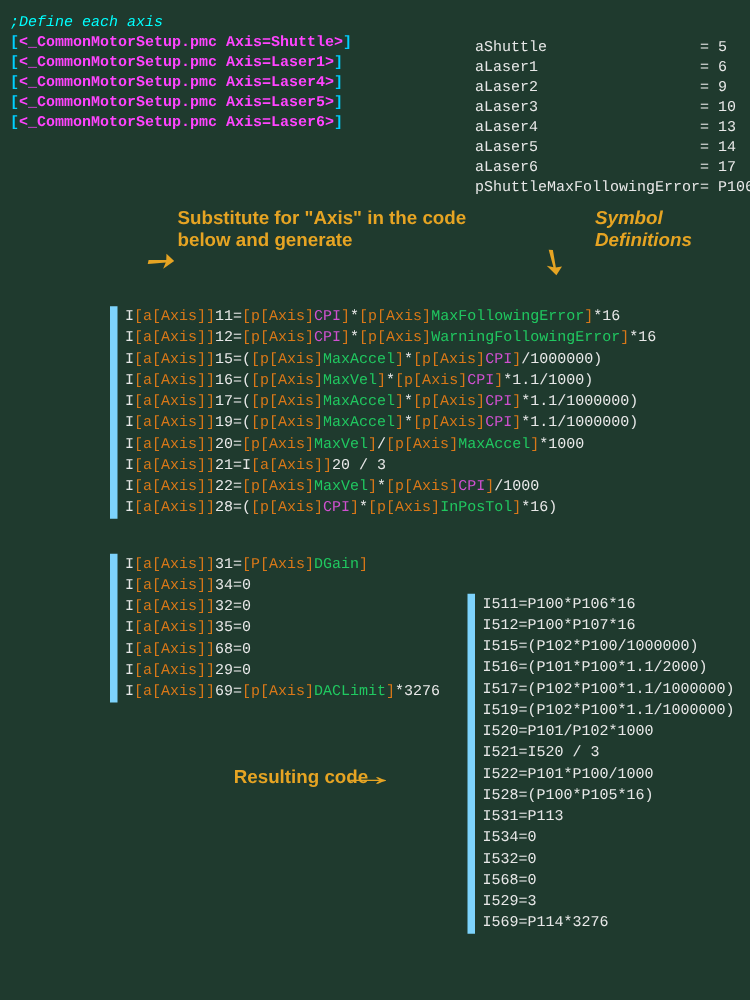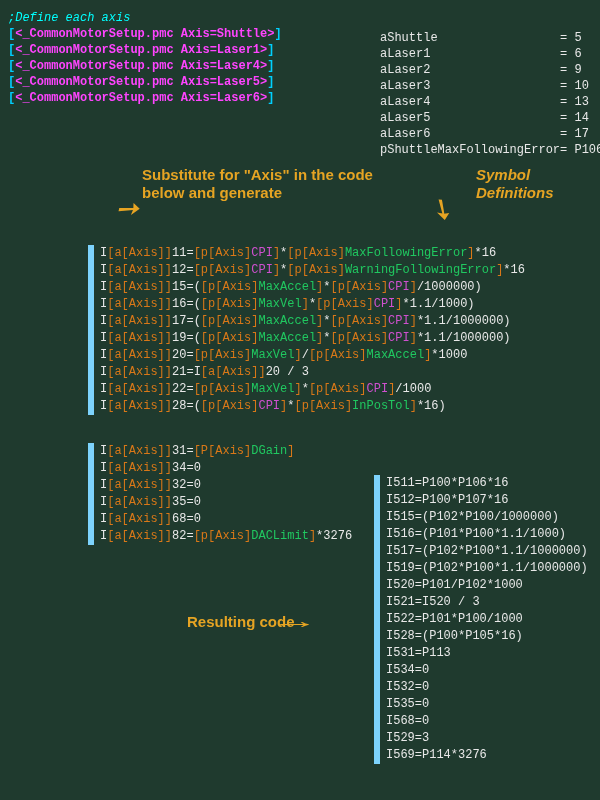--- a/index.html
+++ b/index.html
@@ -111,33 +111,33 @@
     <div><span class="tok-i">I</span><span class="tok-a">[</span><span class="tok-a">a[Axis]</span><span class="tok-a">]</span><span class="tok-i">21=</span><span class="tok-eq">I</span><span class="tok-a">[</span><span class="tok-a">a[Axis]</span><span class="tok-a">]</span><span class="tok-eq">20 / 3</span></div>
     <div><span class="tok-i">I</span><span class="tok-a">[</span><span class="tok-a">a[Axis]</span><span class="tok-a">]</span><span class="tok-i">22=</span><span class="tok-a">[</span><span class="tok-p">p[Axis]</span><span class="tok-max">MaxVel</span><span class="tok-a">]</span><span class="tok-eq">*</span><span class="tok-a">[</span><span class="tok-p">p[Axis]</span><span class="tok-cpi">CPI</span><span class="tok-a">]</span><span class="tok-eq">/1000</span></div>
     <div><span class="tok-i">I</span><span class="tok-a">[</span><span class="tok-a">a[Axis]</span><span class="tok-a">]</span><span class="tok-i">28=</span><span class="tok-eq">(</span><span class="tok-a">[</span><span class="tok-p">p[Axis]</span><span class="tok-cpi">CPI</span><span class="tok-a">]</span><span class="tok-eq">*</span><span class="tok-a">[</span><span class="tok-p">p[Axis]</span><span class="tok-max">InPosTol</span><span class="tok-a">]</span><span class="tok-eq">*16)</span></div>
   </div>
 <div class="code-block block2" id="tblock2">
     <div><span class="tok-i">I</span><span class="tok-a">[</span><span class="tok-a">a[Axis]</span><span class="tok-a">]</span><span class="tok-i">31=</span><span class="tok-a">[</span><span class="tok-p">P[Axis]</span><span class="tok-max">DGain</span><span class="tok-a">]</span></div>
     <div><span class="tok-i">I</span><span class="tok-a">[</span><span class="tok-a">a[Axis]</span><span class="tok-a">]</span><span class="tok-i">34=</span><span class="tok-eq">0</span></div>
     <div><span class="tok-i">I</span><span class="tok-a">[</span><span class="tok-a">a[Axis]</span><span class="tok-a">]</span><span class="tok-i">32=</span><span class="tok-eq">0</span></div>
     <div><span class="tok-i">I</span><span class="tok-a">[</span><span class="tok-a">a[Axis]</span><span class="tok-a">]</span><span class="tok-i">35=</span><span class="tok-eq">0</span></div>
     <div><span class="tok-i">I</span><span class="tok-a">[</span><span class="tok-a">a[Axis]</span><span class="tok-a">]</span><span class="tok-i">68=</span><span class="tok-eq">0</span></div>
-    <div><span class="tok-i">I</span><span class="tok-a">[</span><span class="tok-a">a[Axis]</span><span class="tok-a">]</span><span class="tok-i">82=</span><span class="tok-a">[</span><span class="tok-p">p[Axis]</span><span class="tok-max">DACLimit</span><span class="tok-a">]</span><span class="tok-eq">*3276</span></div>
+    <div><span class="tok-i">I</span><span class="tok-a">[</span><span class="tok-a">a[Axis]</span><span class="tok-a">]</span><span class="tok-i">29=</span><span class="tok-eq">0</span></div>
+    <div><span class="tok-i">I</span><span class="tok-a">[</span><span class="tok-a">a[Axis]</span><span class="tok-a">]</span><span class="tok-i">69=</span><span class="tok-a">[</span><span class="tok-p">p[Axis]</span><span class="tok-max">DACLimit</span><span class="tok-a">]</span><span class="tok-eq">*3276</span></div>
   </div>
 <div class="code-block block3" id="rblock">
     <div>I511=P100*P106*16</div>
     <div>I512=P100*P107*16</div>
     <div>I515=(P102*P100/1000000)</div>
-    <div>I516=(P101*P100*1.1/1000)</div>
+    <div>I516=(P101*P100*1.1/2000)</div>
     <div>I517=(P102*P100*1.1/1000000)</div>
     <div>I519=(P102*P100*1.1/1000000)</div>
     <div>I520=P101/P102*1000</div>
     <div>I521=I520 / 3</div>
     <div>I522=P101*P100/1000</div>
     <div>I528=(P100*P105*16)</div>
     <div>I531=P113</div>
     <div>I534=0</div>
     <div>I532=0</div>
-    <div>I535=0</div>
     <div>I568=0</div>
     <div>I529=3</div>
     <div>I569=P114*3276</div>
   </div>
 
 </body></html>

